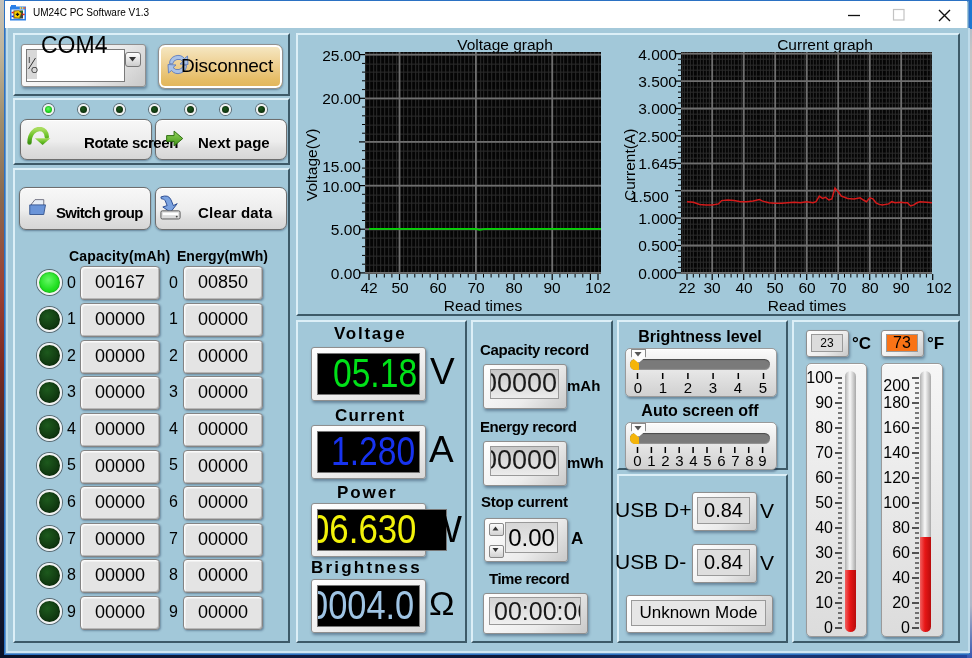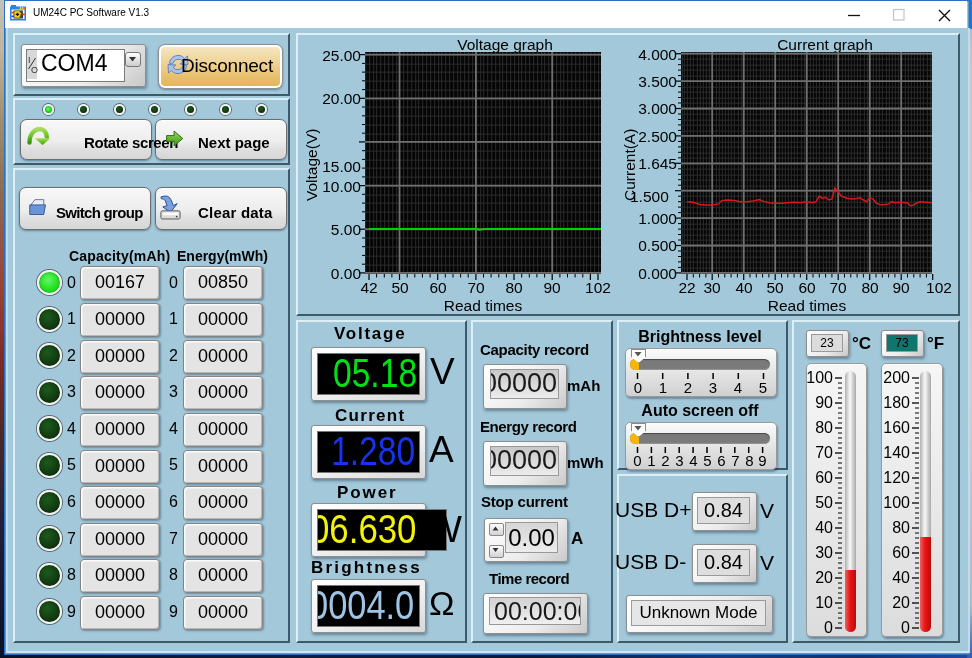--- a/index.html
+++ b/index.html
@@ -86,21 +86,21 @@
 <div class="panel" id="p-thm" style="left:792px;top:320px;width:164px;height:319px"></div>
 
 <div class="bevelbox" style="left:21px;top:44px;width:123px;height:41px"></div>
 <div class="abs" style="left:26px;top:49px;width:97px;height:31px;background:#fff;border:1px solid #7a7a7a;"></div>
 <div class="abs" style="left:27px;top:50px;width:10px;height:29px;background:#d8d8d8;"></div>
 <svg class="abs" style="left:27px;top:54px" width="11" height="21" viewBox="0 0 11 21">
  <text x="1" y="9" font-size="9" font-family="Liberation Sans" fill="#333">I</text>
  <text x="4" y="19" font-size="9" font-family="Liberation Sans" fill="#333">O</text>
  <path d="M1.5 15 L8.5 4" stroke="#333" stroke-width="1"></path>
 </svg>
-<div class="abs" style="left:41px;top:50px;font-size:23px;color:#000">COM4</div>
+<div class="abs" style="left:41px;top:32px;font-size:23px;color:#000">COM4</div>
 <div class="abs" style="left:125px;top:52px;width:14px;height:13px;background:linear-gradient(#fff,#ccc);border:1px solid #777;border-radius:3px;"></div>
 <svg class="abs" style="left:128px;top:57px" width="9" height="5" viewBox="0 0 9 5">
     <path d="M1 0 h7 l-3.5 4.5 Z" fill="#333"></path>
   </svg>
 <div class="btn" style="left:158px;top:44px;width:123px;height:43px;background:linear-gradient(#f6e9c6,#eed092 45%,#e6bd66 80%,#e2b45a);border:1px solid #909090;box-shadow:inset 0 0 0 2px #fff,0 1px 2px rgba(10,30,60,.4);"></div>
 <svg class="abs" style="left:167px;top:53px" width="22" height="23" viewBox="0 0 22 23">
  <g stroke="#5c7cc0" stroke-width="0.9">
  <path d="M2.5 10.5 A 8.5 8.5 0 0 1 17.5 5.5 L20.5 3 L21 11.5 L13 11 L16 8.5 A 6 6 0 0 0 5.5 11 Z" fill="#aac2e6"></path>
  <path d="M19.5 12.5 A 8.5 8.5 0 0 1 4.5 17.5 L1.5 20 L1 11.5 L9 12 L6 14.5 A 6 6 0 0 0 16.5 12 Z" fill="#aac2e6"></path>
  </g>
@@ -543,21 +543,21 @@
 <div class="bevelbox" style="left:692px;top:544px;width:63px;height:37px"></div>
 <div class="abs" style="left:697px;top:549px;width:51px;height:25px;background:#dedede;border:1px solid #9a9a9a;font-size:20px;text-align:center;line-height:25px;">0.84</div>
 <div class="abs" style="left:760px;top:551px;font-size:21px;">V</div>
 <div class="bevelbox" style="left:626px;top:595px;width:145px;height:36px"></div>
 <div class="abs" style="left:631px;top:600px;width:133px;height:24px;background:#e6e6e6;border:1px solid #9a9a9a;font-size:17px;text-align:center;line-height:24px;">Unknown Mode</div>
 
 <div class="bevelbox" style="left:806px;top:330px;width:41px;height:25px"></div>
 <div class="abs" style="left:811px;top:334px;width:30px;height:16px;background:#dcdcdc;border:1px solid #9a9a9a;font-size:12px;text-align:center;line-height:16px;">23</div>
 <div class="glab" style="left:852px;top:334px;">°C</div>
 <div class="bevelbox" style="left:881px;top:330px;width:41px;height:25px"></div>
-<div class="abs" style="left:886px;top:334px;width:30px;height:16px;background:#0f766e;border:1px solid #9a9a9a;font-size:12px;text-align:center;line-height:16px;">73</div>
+<div class="abs" style="left:886px;top:334px;width:30px;height:16px;background:#f97316;border:1px solid #9a9a9a;font-size:16px;text-align:center;line-height:16px;">73</div>
 <div class="glab" style="left:927px;top:334px;">°F</div>
 <div class="abs" style="left:806px;top:363px;width:59px;height:272px;background:linear-gradient(#f6f6f6,#dcdcdc);border:1px solid #9a9a9a;border-radius:5px;box-shadow:inset 0 1px 0 #fff,1px 2px 2px rgba(10,30,60,.35);"></div>
 <div class="abs" style="left:881px;top:363px;width:60px;height:272px;background:linear-gradient(#f6f6f6,#dcdcdc);border:1px solid #9a9a9a;border-radius:5px;box-shadow:inset 0 1px 0 #fff,1px 2px 2px rgba(10,30,60,.35);"></div>
 <div>
     <div class="gtext" style="left:799px;top:369px;width:34px;text-align:right;font-size:16px;">100</div>
     <div class="gtext" style="left:799px;top:394px;width:34px;text-align:right;font-size:16px;">90</div>
     <div class="gtext" style="left:799px;top:419px;width:34px;text-align:right;font-size:16px;">80</div>
     <div class="gtext" style="left:799px;top:444px;width:34px;text-align:right;font-size:16px;">70</div>
     <div class="gtext" style="left:799px;top:469px;width:34px;text-align:right;font-size:16px;">60</div>
     <div class="gtext" style="left:799px;top:494px;width:34px;text-align:right;font-size:16px;">50</div>
@@ -614,21 +614,21 @@
       <line x1="4" y1="218" x2="8" y2="218" stroke="#000" stroke-width="1"></line>
       <line x1="4" y1="223" x2="8" y2="223" stroke="#000" stroke-width="1"></line>
       <line x1="4" y1="228" x2="8" y2="228" stroke="#000" stroke-width="1"></line>
       <line x1="4" y1="238" x2="8" y2="238" stroke="#000" stroke-width="1"></line>
       <line x1="4" y1="243" x2="8" y2="243" stroke="#000" stroke-width="1"></line>
       <line x1="4" y1="248" x2="8" y2="248" stroke="#000" stroke-width="1"></line>
       <line x1="4" y1="253" x2="8" y2="253" stroke="#000" stroke-width="1"></line>
     </svg>
   </div>
 <div>
-    <div class="gtext" style="left:874px;top:369px;width:36px;text-align:right;font-size:16px;">200</div>
+    <div class="gtext" style="left:874px;top:377px;width:36px;text-align:right;font-size:16px;">200</div>
     <div class="gtext" style="left:874px;top:394px;width:36px;text-align:right;font-size:16px;">180</div>
     <div class="gtext" style="left:874px;top:419px;width:36px;text-align:right;font-size:16px;">160</div>
     <div class="gtext" style="left:874px;top:444px;width:36px;text-align:right;font-size:16px;">140</div>
     <div class="gtext" style="left:874px;top:469px;width:36px;text-align:right;font-size:16px;">120</div>
     <div class="gtext" style="left:874px;top:494px;width:36px;text-align:right;font-size:16px;">100</div>
     <div class="gtext" style="left:874px;top:519px;width:36px;text-align:right;font-size:16px;">80</div>
     <div class="gtext" style="left:874px;top:544px;width:36px;text-align:right;font-size:16px;">60</div>
     <div class="gtext" style="left:874px;top:569px;width:36px;text-align:right;font-size:16px;">40</div>
     <div class="gtext" style="left:874px;top:594px;width:36px;text-align:right;font-size:16px;">20</div>
     <div class="gtext" style="left:874px;top:619px;width:36px;text-align:right;font-size:16px;">0</div>

